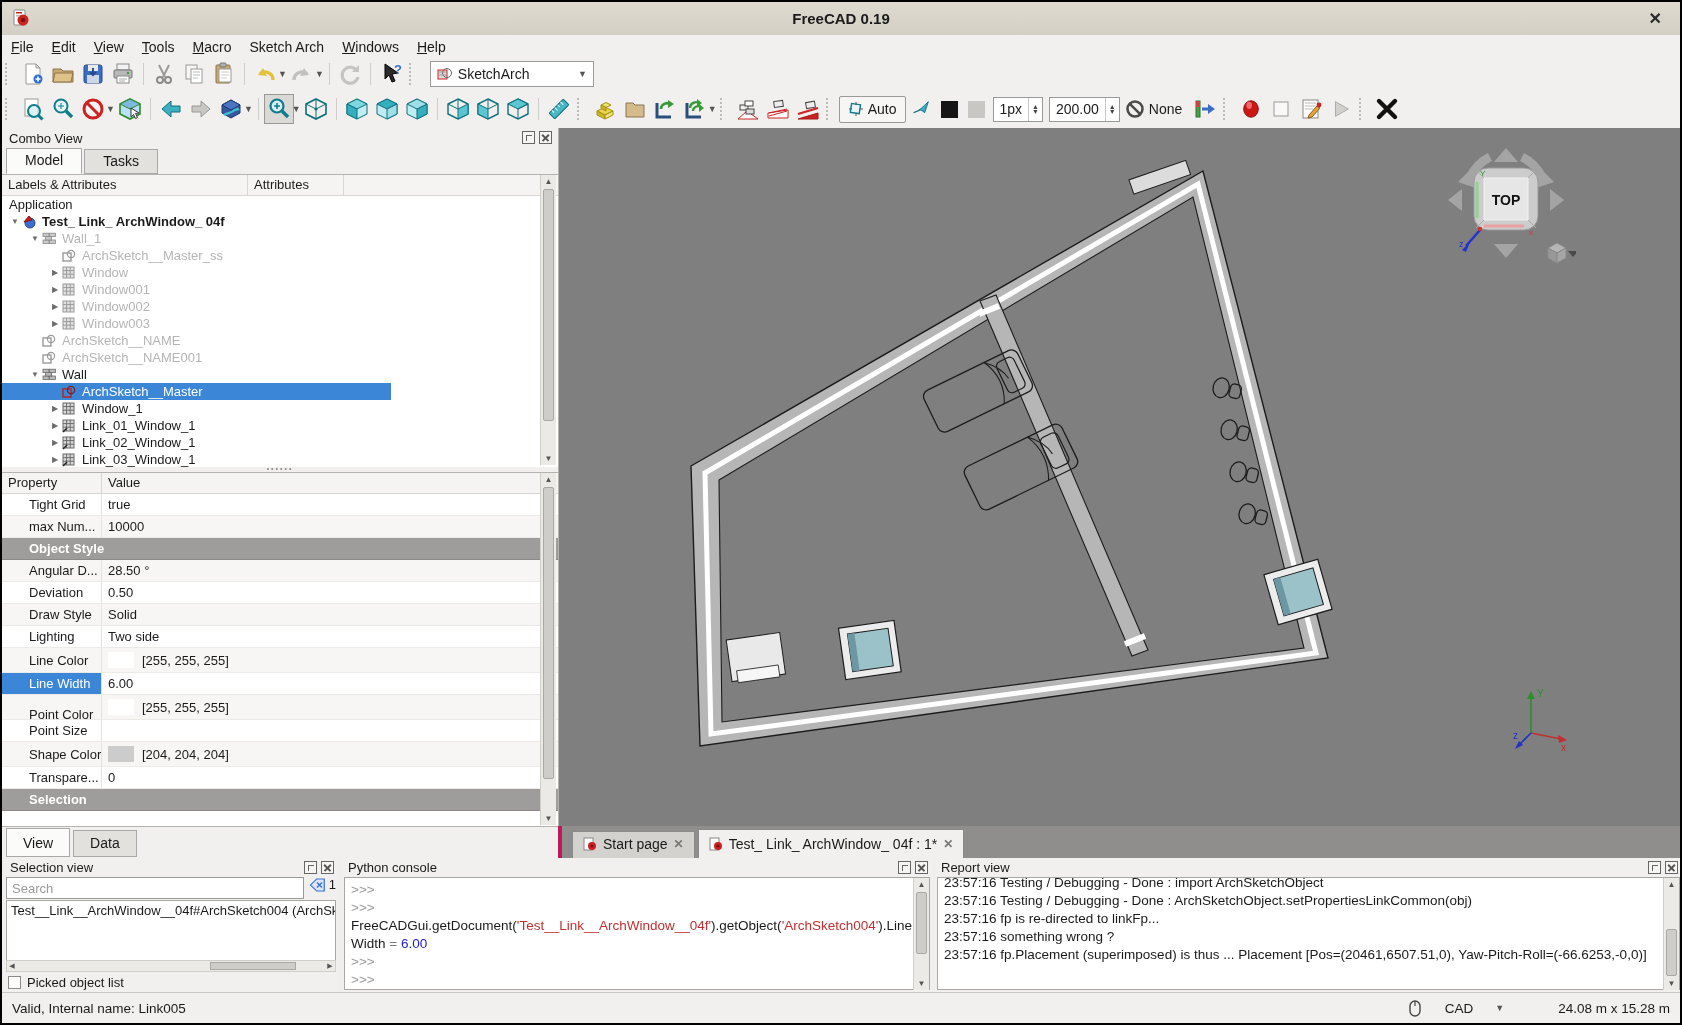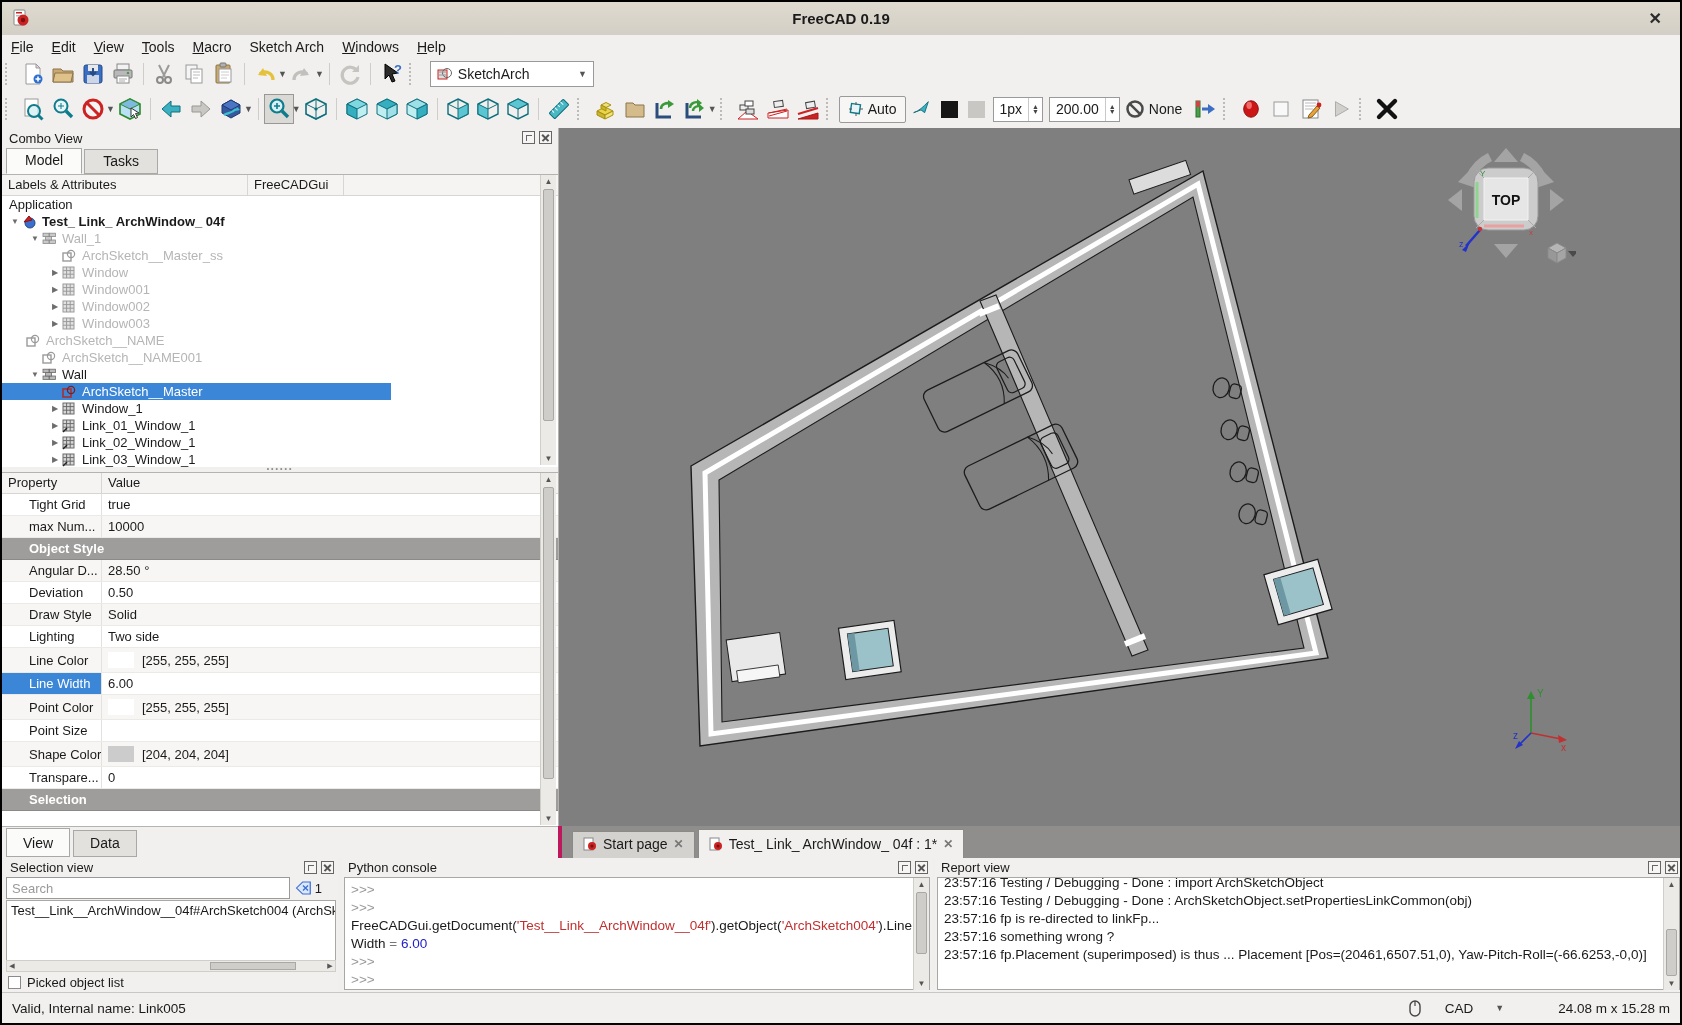--- a/index.html
+++ b/index.html
@@ -93,21 +93,21 @@
   .mtab{display:flex;align-items:center;gap:6px;font-size:14px;border:1px solid #8a8a88;border-bottom:none;
         background:#d4d2ce;padding:4px 10px 6px;margin-right:3px;}
   .mtab.active{background:#f1f0ee;padding-top:6px;}
   .mtab .x{color:#777;font-size:12px;font-weight:bold;}
   
   .dock{position:absolute;top:856px;height:134px;background:#f1f0ee;}
   .dock .dtitle{position:absolute;left:6px;top:2px;font-size:13px;}
   .selview{left:2px;width:334px;}
   .pycon{left:340px;width:590px;}
   .repview{left:933px;width:747px;}
-  .searchrow{position:absolute;left:2px;top:19px;right:16px;height:22px;display:flex;align-items:center;}
+  .searchrow{position:absolute;left:2px;top:19px;right:2px;height:22px;display:flex;align-items:flex-start;}
   .searchbox{flex:1;height:20px;border:1px solid #9a9a9a;background:#fff;font-size:13px;color:#9a9a9a;
              display:flex;align-items:center;padding:0 5px;font-family:"Liberation Sans",sans-serif;}
   .clearbadge{display:flex;align-items:center;gap:3px;margin-left:4px;font-size:13px;}
   .sel-list{position:absolute;left:2px;top:42px;right:2px;bottom:30px;background:#fff;border:1px solid #a9a7a3;
             font-size:13px;padding:2px 4px;box-sizing:border-box;white-space:nowrap;overflow:hidden;}
   .hscroll{position:absolute;left:2px;right:2px;bottom:20px;height:10px;background:#eceae7;border:1px solid #d0cec9;}
   .hscroll .thumb{position:absolute;top:1px;bottom:1px;left:62%;right:12%;background:#cfcdc9;border:1px solid #aaa8a4;}
   .hscroll .harr{position:absolute;top:0;bottom:0;width:10px;font-size:7px;color:#555;text-align:center;line-height:9px;}
   .pickedrow{position:absolute;left:4px;bottom:2px;height:16px;display:flex;align-items:center;gap:6px;font-size:13px;}
   .checkbox{width:13px;height:13px;border:1px solid #8a8a8a;background:#fff;box-sizing:border-box;}
@@ -510,21 +510,21 @@
       <span class="wbtn close"></span>
     </div>
     <div class="tabs" style="left:4px;top:21px;height:25px;">
       <span class="tab active">Model</span>
       <span class="tab">Tasks</span>
     </div>
 
     <div class="treewrap">
       <div class="tree-header">
         <span class="cell" style="width:246px;">Labels &amp; Attributes</span>
-        <span class="cell" style="width:96px;">FreeCADGui</span>
+        <span class="cell" style="width:96px;">Attributes</span>
       </div>
       <div class="tree-body">
         <div class="trow" style="padding-left:4px;">
             <span class="lbl">Application</span>
           </div>
         <div class="trow bold" style="padding-left:6px;">
           <span class="exp">▼</span>
           <span class="ticon">
               <svg width="14" height="14" viewBox="0 0 14 14">
                 <circle cx="8" cy="8" r="5" fill="#3a6fd0" stroke="#24487e"></circle>
@@ -591,21 +591,21 @@
         <div class="trow gray" style="padding-left:46px;">
           <span class="exp">▶</span>
           <span class="ticon">
               <svg width="14" height="14" viewBox="0 0 14 14">
                 <rect x="1" y="1" width="11" height="11" fill="#e2e2e2" stroke="#9a9a9a"></rect>
                 <path d="M1 4.6 h11 M1 8.2 h11 M4.6 1 v11 M8.2 1 v11" stroke="#9a9a9a"></path>
               </svg>
             </span>
           <span class="lbl">Window003</span>
         </div>
-        <div class="trow gray" style="padding-left:10px;">
+        <div class="trow gray" style="padding-left:26px;">
           <span class="exp"></span>
           <span class="ticon">
               <svg width="14" height="14" viewBox="0 0 14 14">
                 <rect x="1" y="4" width="8" height="8" fill="none" stroke="#9a9a9a" stroke-width="1.4"></rect>
                 <circle cx="9" cy="5" r="3.6" fill="none" stroke="#9a9a9a" stroke-width="1.2"></circle>
               </svg>
             </span>
           <span class="lbl">ArchSketch__NAME</span>
         </div>
         <div class="trow gray" style="padding-left:26px;">
@@ -732,21 +732,21 @@
           <span class="pval">
             <span class="cswatch" style="background:#ffffff;"></span>
             <span>[255, 255, 255]</span>
           </span>
         </div>
       <div class="prow selrow">
           <span class="pname">Line Width</span>
           <span class="pval">6.00</span>
         </div>
       <div class="prow" style="height:24px;">
-          <span class="pname" style="padding-top:5px;">Point Color</span>
+          <span class="pname" style="padding-top:12px;">Point Color</span>
           <span class="pval">
             <span class="cswatch" style="background:#ffffff;"></span>
             <span>[255, 255, 255]</span>
           </span>
         </div>
       <div class="prow">
           <span class="pname">Point Size</span>
         </div>
       <div class="prow" style="height:24px;">
           <span class="pname" style="padding-top:5px;">Shape Color</span>

